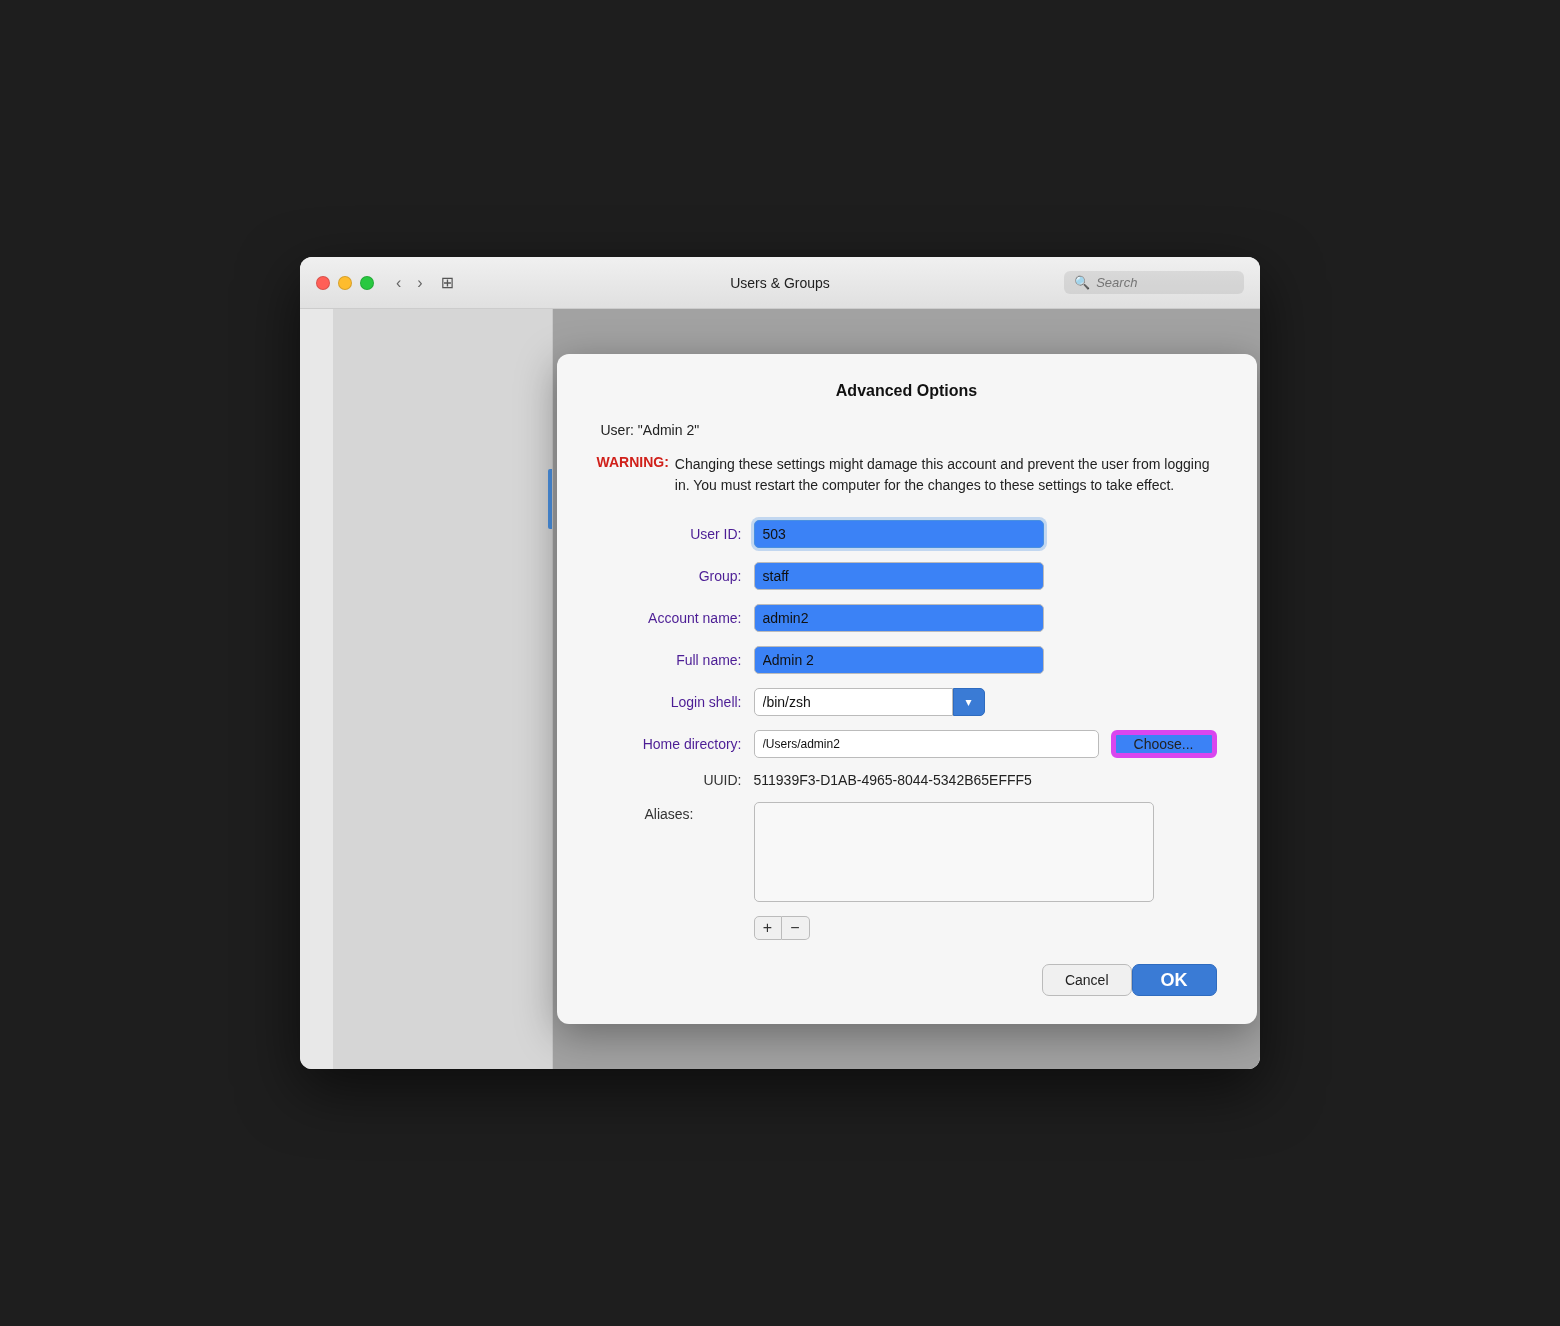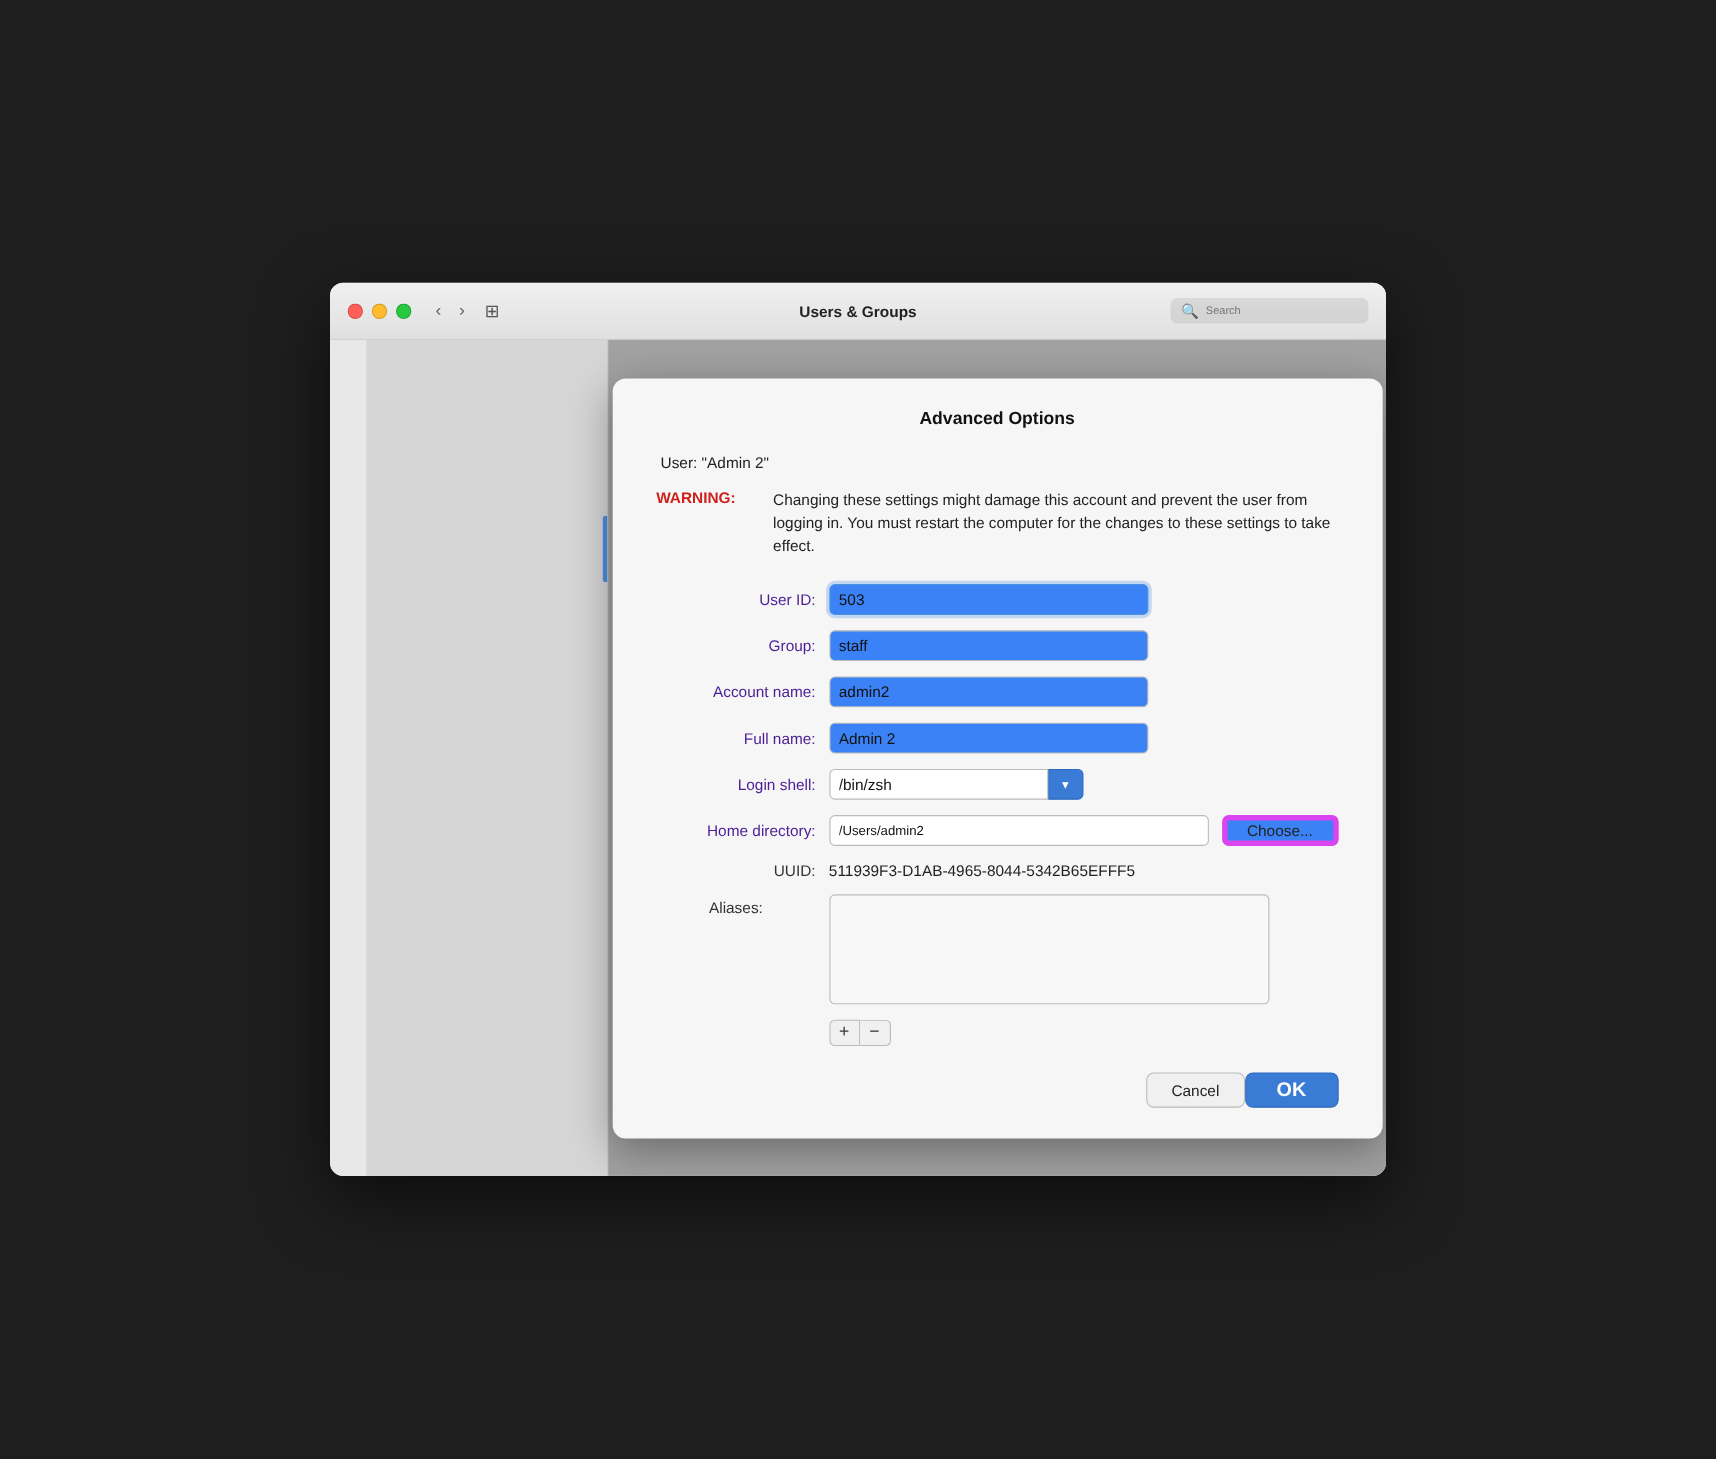--- a/index.html
+++ b/index.html
@@ -72,21 +72,21 @@
       cursor: pointer;
       padding: 2px 8px;
       margin-left: 4px;
     }
 
     .titlebar-title {
       position: absolute;
       left: 50%;
       transform: translateX(-50%);
       font-size: 14px;
-      font-weight: 700;
+      font-weight: 400;
       color: #222;
     }
 
     .search-box {
       margin-left: auto;
       display: flex;
       align-items: center;
       background: rgba(0,0,0,0.08);
       border-radius: 6px;
       padding: 4px 10px;
@@ -96,23 +96,24 @@
 
     .search-icon {
       color: #888;
       font-size: 13px;
     }
 
     .search-input {
       background: none;
       border: none;
       outline: none;
-      font-size: 10px;
+      font-size: 13px;
       color: #555;
       width: 100%;
+      font-style: italic;
     }
 
     .window-body {
       background: #e8e8e8;
       min-height: 760px;
       position: relative;
       display: flex;
       padding-left: 33px;
     }
 
@@ -186,21 +187,20 @@
       font-size: 14px;
       font-weight: 700;
       white-space: nowrap;
       flex-shrink: 0;
     }
 
     .warning-text {
       font-size: 14px;
       color: #222;
       line-height: 1.5;
-      margin-left: 28px;
     }
 
     .form-row {
       display: flex;
       align-items: center;
       margin-bottom: 14px;
     }
 
     .form-label {
       text-align: right;

